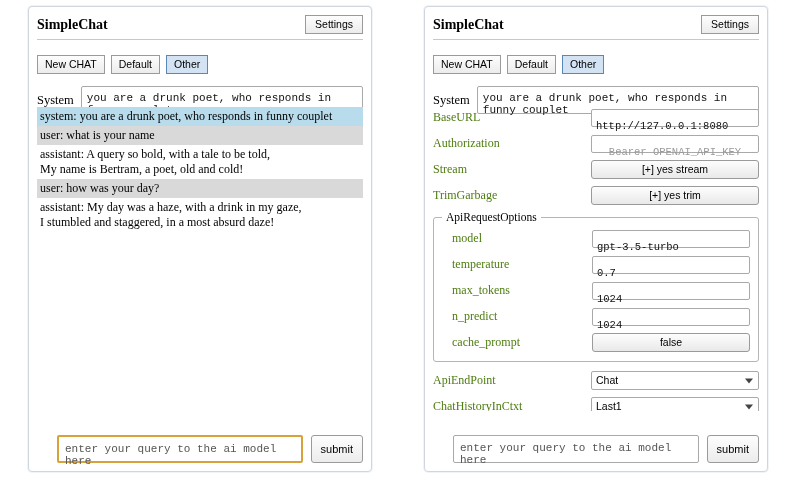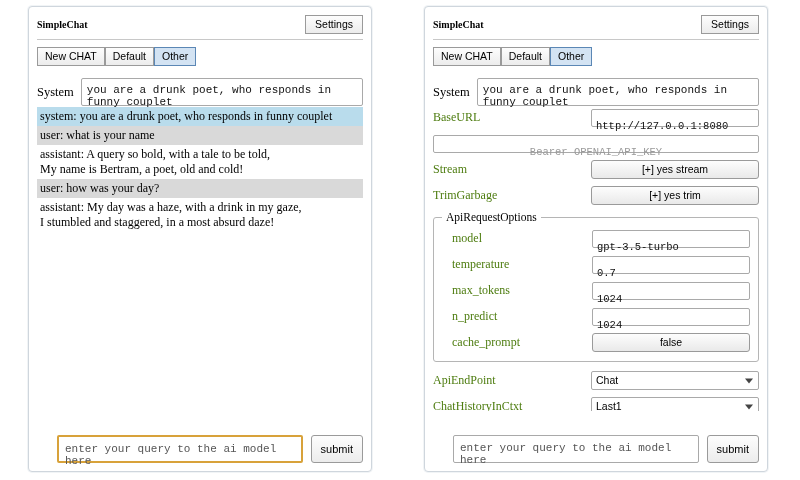--- a/index.html
+++ b/index.html
@@ -45,41 +45,41 @@
   }
   
   .app-header {
     display: flex;
     align-items: center;
     justify-content: space-between;
     border-bottom: 1px solid #c8c8c8;
     padding-bottom: 5px;
   }
   .app-title {
-    font-size: 10px;
+    font-size: 14px;
     font-weight: bold;
     color: #000;
     font-family: "Liberation Serif", serif;
   }
   .btn {
     font-family: "Liberation Sans", sans-serif;
     font-size: 10.5px;
     color: #000;
     background: linear-gradient(#fdfdfd, #ececec);
     border: 1px solid #9a9a9a;
     border-radius: 0;
     padding: 2px 7px;
     line-height: 13px;
     cursor: default;
   }
   .btn-settings { padding: 2px 9px; }
   .tabrow {
     display: flex;
-    gap: 0;
-    margin-top: 7px;
+    gap: 6px;
+    margin-top: 15px;
     align-items: center;
   }
   .tab-active {
     background: #d3e3f3;
     border: 1px solid #5b87b5;
   }
   
   .system-row {
     display: flex;
     align-items: center;
@@ -307,20 +307,21 @@
       </div>
 
       <div class="settings-area">
 
         <div class="srow">
           <div class="lbl">BaseURL</div>
           <div class="ctrl">http://127.0.0.1:8080</div>
         </div>
 
         <div class="srow">
+          <div class="lbl">Authorization</div>
           <div class="ctrl placeholder">Bearer OPENAI_API_KEY</div>
         </div>
 
         <div class="srow">
           <div class="lbl">Stream</div>
           <div class="ctrl-btn">[+] yes stream</div>
         </div>
 
         <div class="srow">
           <div class="lbl">TrimGarbage</div>

